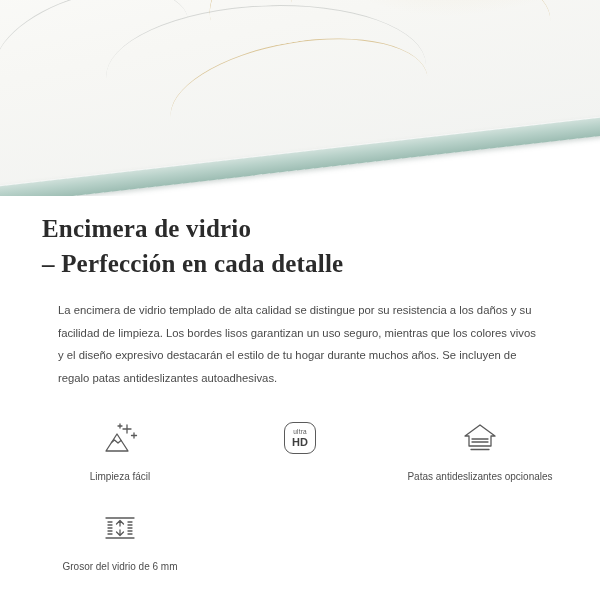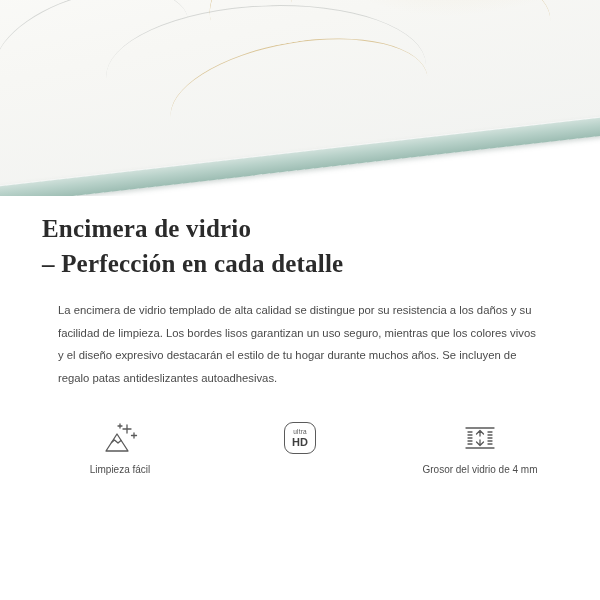--- a/index.html
+++ b/index.html
@@ -113,21 +113,21 @@
   }
   .feature-icon {
     width: 46px;
     height: 46px;
     display: flex;
     align-items: center;
     justify-content: center;
     color: #5a5a5a;
   }
   .feature-label {
-    margin-top: 2px;
+    margin-top: 9px;
     font-size: 10px;
     color: #4d4d4d;
     text-align: right;
     line-height: 1.3;
     font-family: "Liberation Sans", sans-serif;
   }
   .ultrahd-box {
     width: 30px;
     height: 30px;
     border: 1.3px solid #5a5a5a;
@@ -190,29 +190,39 @@
       <div class="feature-icon">
         <div class="ultrahd-box">
           <span class="u1">ultra</span>
           <span class="u2">HD</span>
         </div>
       </div>
     </div>
 
 
 
+    <div class="feature">
+      <div class="feature-icon">
+        <svg width="38" height="32" viewBox="0 0 38 32" fill="none" stroke="#5a5a5a" stroke-width="1.3" stroke-linecap="round" stroke-linejoin="round">
+          <path d="M4 14 L19 3 L34 14 L30 14 L30 24 L8 24 L8 14 Z"></path>
+          <path d="M10 27.5 L28 27.5"></path>
+          <path d="M11 17 L27 17 M11 20 L27 20"></path>
+        </svg>
+      </div>
+      <div class="feature-label">Patas antideslizantes opcionales</div>
+    </div>
 
     <div class="feature">
       <div class="feature-icon">
         <svg width="36" height="32" viewBox="0 0 36 32" fill="none" stroke="#5a5a5a" stroke-width="1.3" stroke-linecap="round" stroke-linejoin="round">
           <path d="M4 6 L32 6"></path>
           <path d="M4 26 L32 26"></path>
           <path d="M18 9 L18 14 M14.5 12 L18 8.5 L21.5 12"></path>
           <path d="M18 23 L18 18 M14.5 20 L18 23.5 L21.5 20"></path>
           <path d="M6 10 L10 10 M6 13 L10 13 M6 16 L10 16 M6 19 L10 19 M6 22 L10 22"></path>
           <path d="M26 10 L30 10 M26 13 L30 13 M26 16 L30 16 M26 19 L30 19 M26 22 L30 22"></path>
         </svg>
       </div>
-      <div class="feature-label">Grosor del vidrio de 4 mm</div>
+      <div class="feature-label">Grosor del vidrio de 6 mm</div>
     </div>
 
   </div>
 </div>
 
 </body></html>

